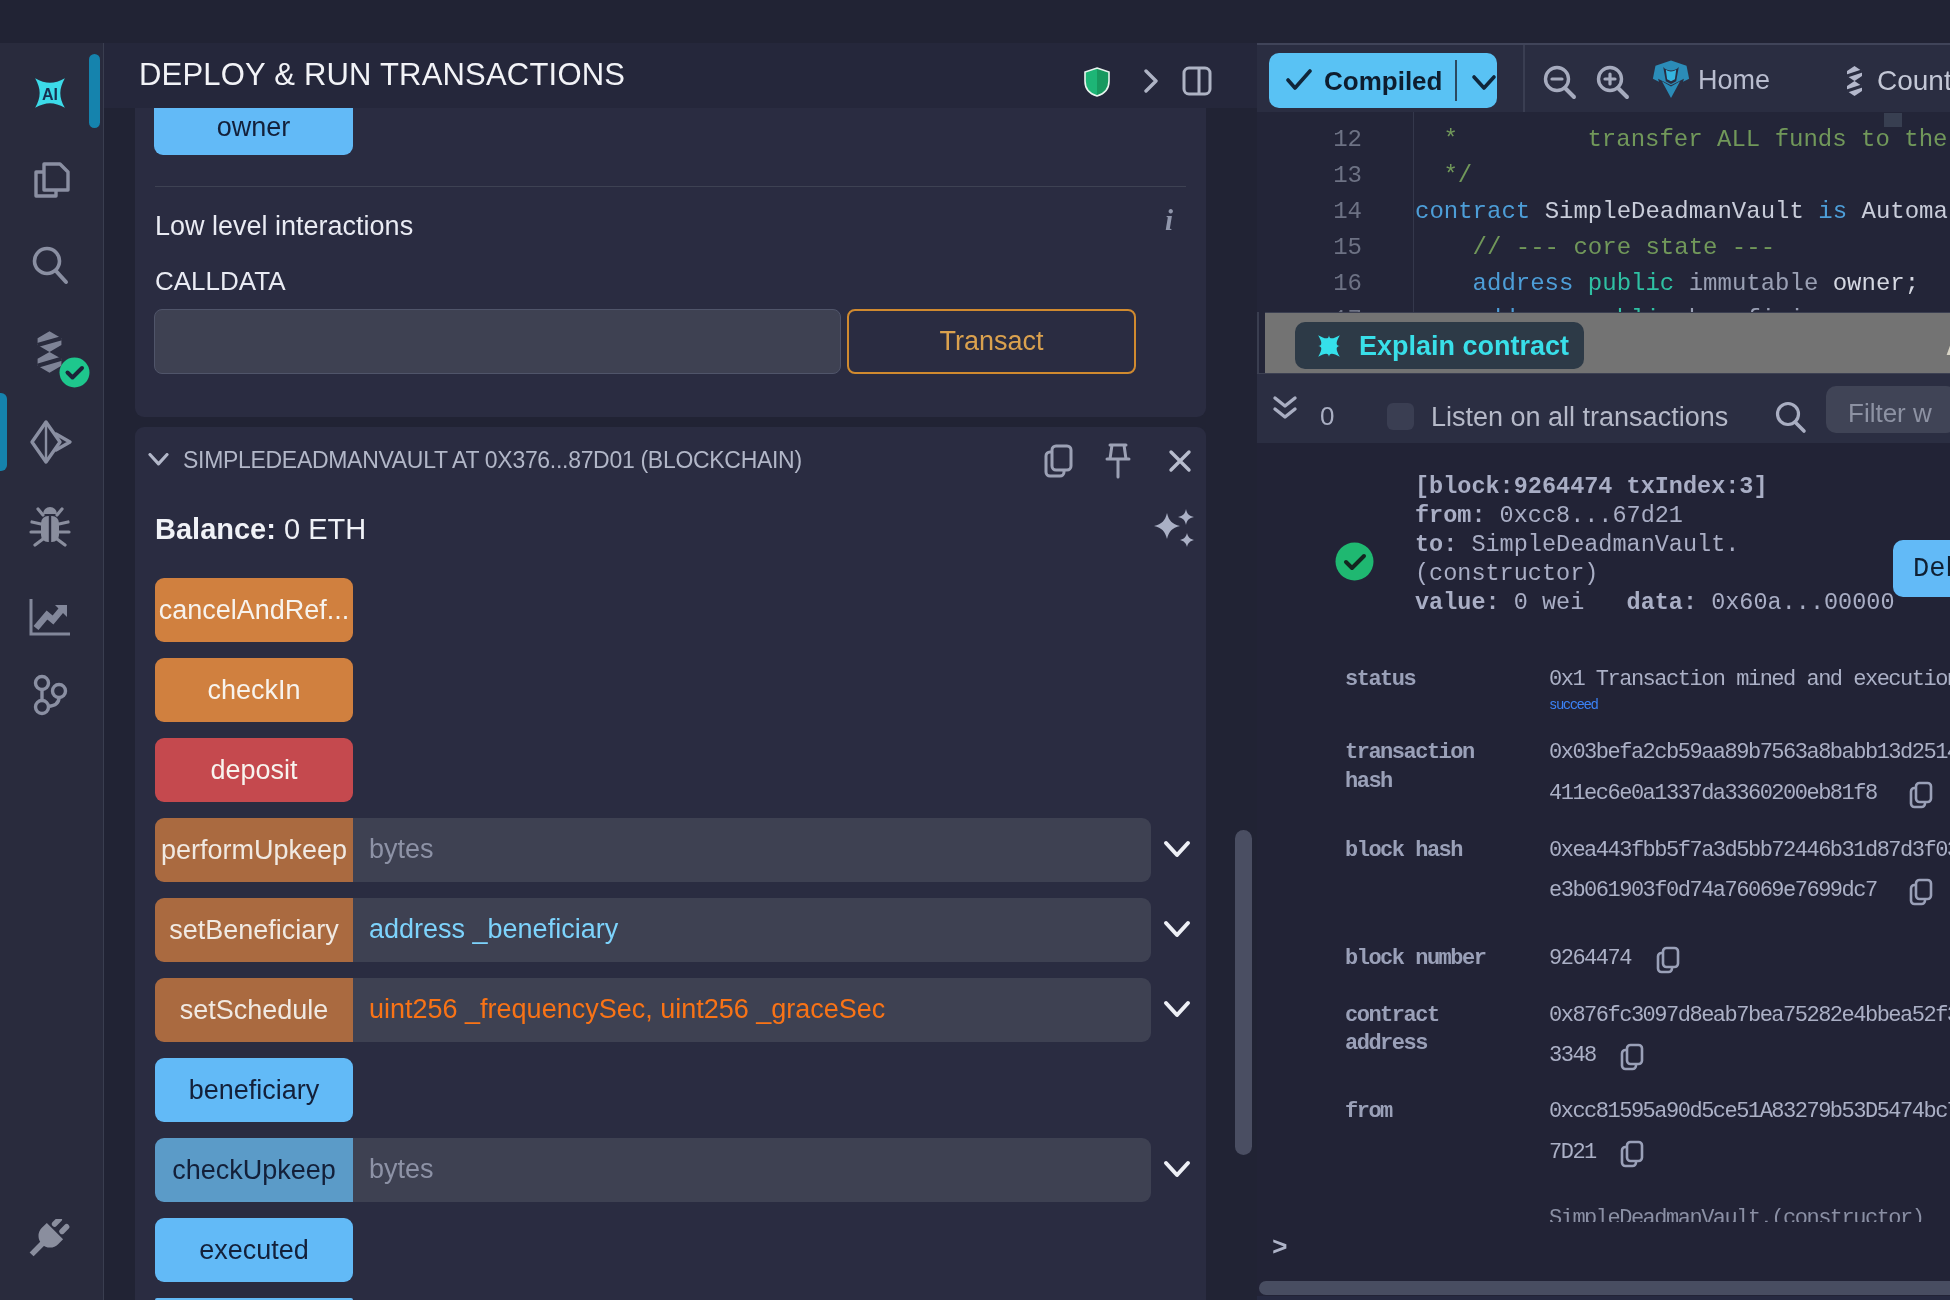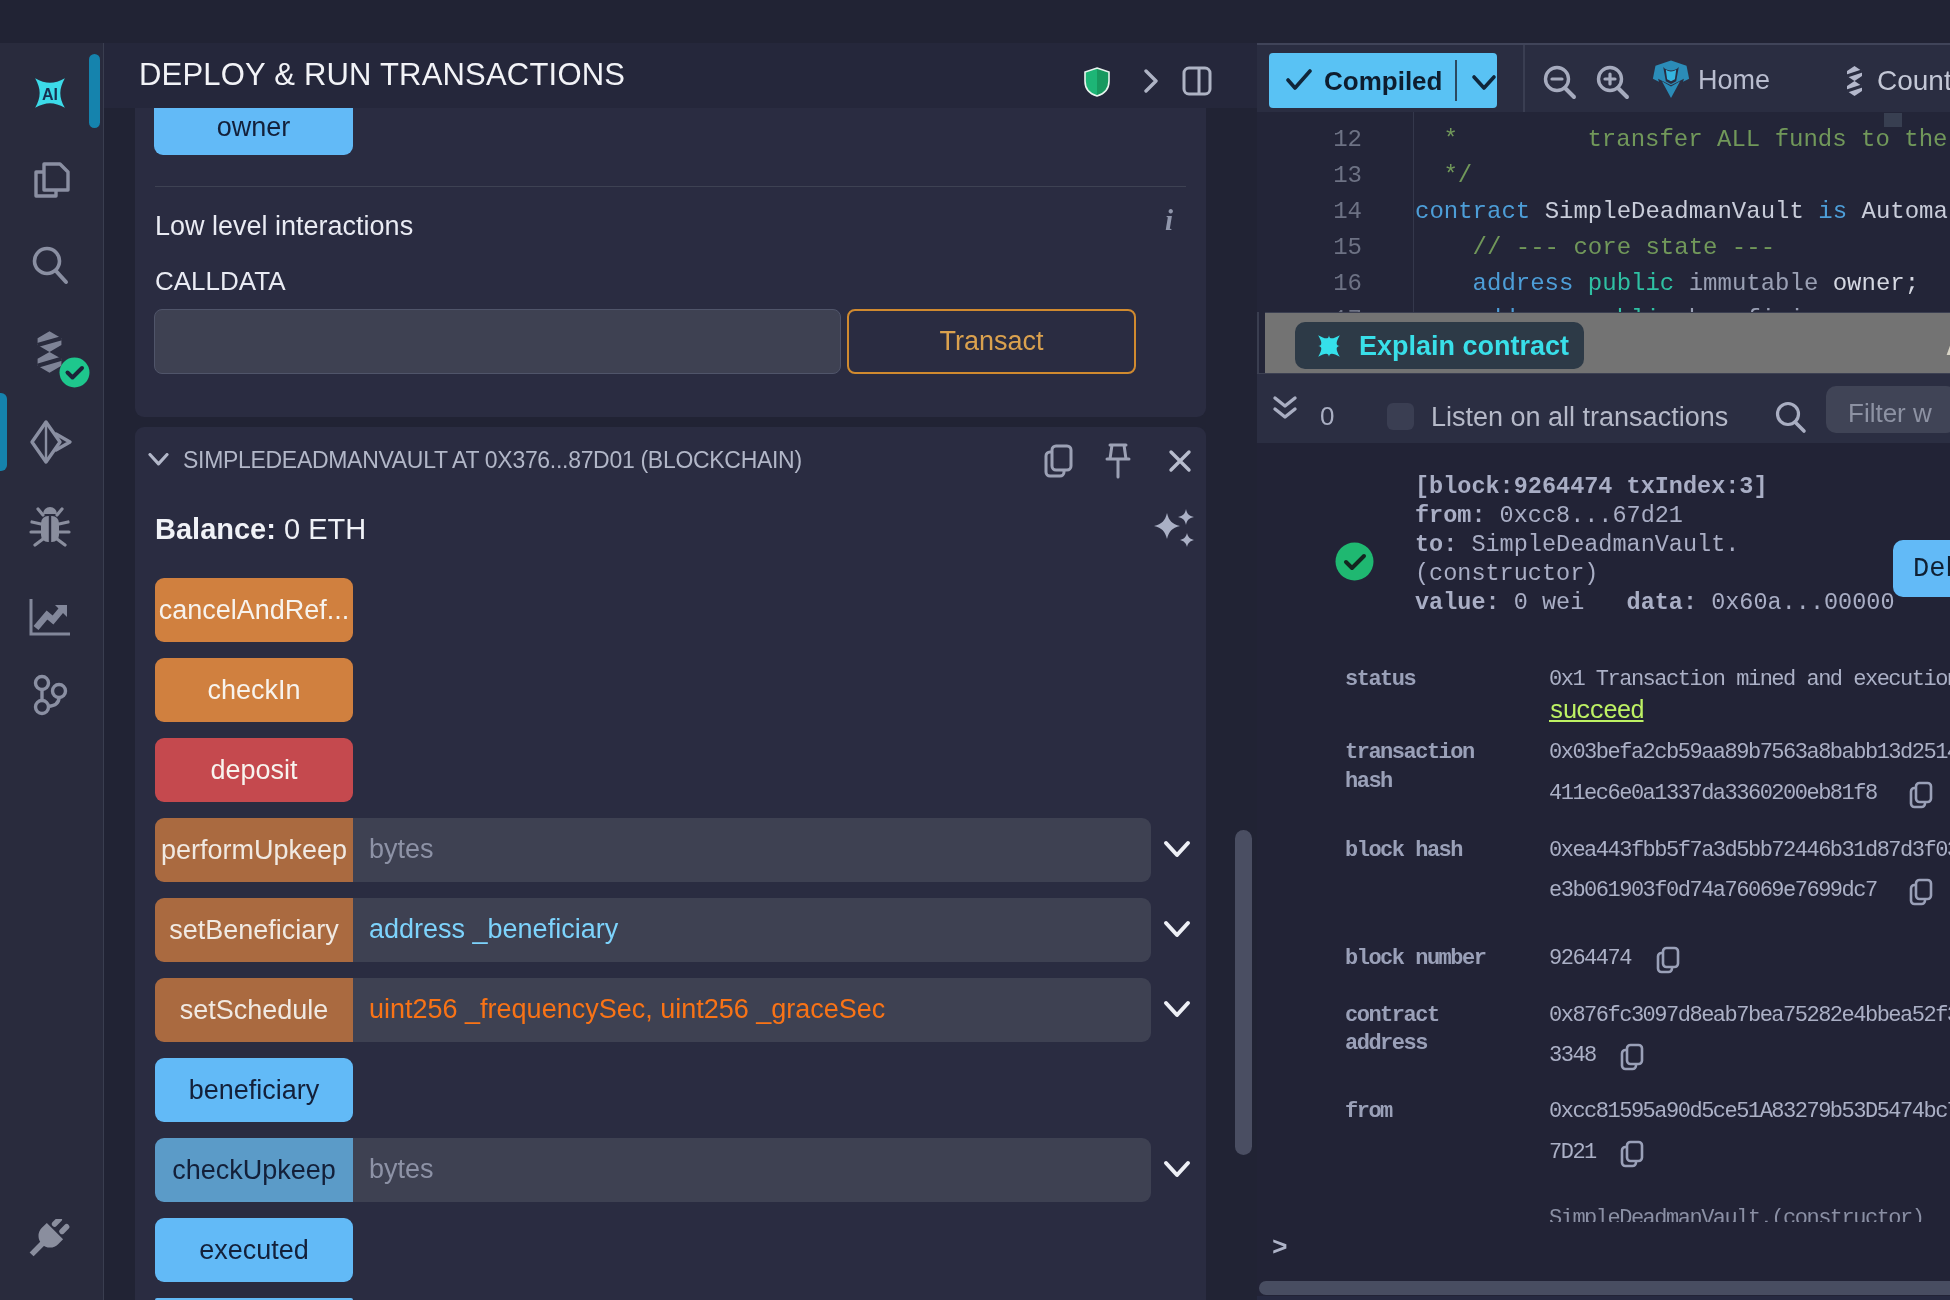--- a/index.html
+++ b/index.html
@@ -172,21 +172,21 @@
     <div class="abs" style="left:20px;top:871px;width:198px;height:2px;background:#62baf7;border-radius:2px 2px 0 0;"></div>
   </div>
   <div class="abs" style="left:1131px;top:787px;width:17px;height:325px;background:#4a4e62;border-radius:9px;"></div>
 </div>
 
 <div class="abs" style="left:1257px;top:43px;width:693px;height:1257px;background:#232538;overflow:hidden;">
 
   <div class="abs" style="left:0;top:0;width:2px;height:1257px;background:#3a3e50;"></div>
 
   <div class="abs" style="left:0;top:0;width:693px;height:69px;background:#2a2d41;border-top:2px solid #404459;">
-    <div class="abs" style="left:12px;top:8px;width:228px;height:55px;background:#59c2f4;border-radius:4px;">
+    <div class="abs" style="left:12px;top:8px;width:228px;height:55px;background:#59c2f4;border-radius:10px;">
       <svg class="abs" style="left:17px;top:16px;" width="26" height="22" viewBox="0 0 26 22">
             <path d="M2 11 L9 19 L24 2" stroke="#10263a" stroke-width="3.6" fill="none" stroke-linecap="round" stroke-linejoin="round"></path>
           </svg>
       <div class="abs" style="left:55px;top:13px;font-size:26px;font-weight:bold;color:#0e1d2e;">Compiled</div>
       <div class="abs" style="left:186px;top:7px;width:2px;height:41px;background:#2b4a61;"></div>
       <svg class="abs" style="left:202px;top:21px;" width="26" height="18" viewBox="0 0 26 18">
             <path d="M3 3 L13 14 L23 3" stroke="#10263a" stroke-width="3.6" fill="none" stroke-linecap="round" stroke-linejoin="round"></path>
           </svg>
     </div>
     <div class="abs" style="left:266px;top:0;width:2px;height:69px;background:#3a3e52;"></div>
@@ -266,21 +266,21 @@
     <div class="line" style="left:158px;top:30px;font-size:23.5px;color:#a9aec5;"><b>[block:9264474 txIndex:3]</b></div>
     <div class="line" style="left:158px;top:59px;font-size:23.5px;color:#a9aec5;"><b>from:</b> 0xcc8...67d21</div>
     <div class="line" style="left:158px;top:88px;font-size:23.5px;color:#a9aec5;"><b>to:</b> SimpleDeadmanVault.</div>
     <div class="line" style="left:158px;top:117px;font-size:23.5px;color:#a9aec5;">(constructor)</div>
     <div class="line" style="left:158px;top:146px;font-size:23.5px;color:#a9aec5;"><b>value:</b> 0 wei   <b>data:</b> 0x60a...00000</div>
     <div class="abs" style="left:636px;top:97px;width:70px;height:57px;background:#62baf7;border-radius:10px;">
       <div class="abs" style="left:20px;top:14px;font-size:27px;color:#0f2033;">Debug</div>
     </div>
     <div class="line" style="left:88px;top:224px;font-size:22px;letter-spacing:-1.5px;font-weight:bold;color:#9aa0b8;">status</div>
     <div class="line" style="left:292px;top:224px;font-size:22px;letter-spacing:-1.5px;color:#abb0c6;">0x1 Transaction mined and execution</div>
-    <div class="line" style="left:292px;top:254px;font-size:25px;letter-spacing:-1.5px;color:#bef264;text-decoration:underline;">succeed</div>
+    <div class="line" style="left:292px;top:254px;font-size:14px;letter-spacing:-1.5px;color:#3b82f6;">succeed</div>
     <div class="line" style="left:88px;top:297px;font-size:22px;letter-spacing:-1.5px;font-weight:bold;color:#9aa0b8;">transaction</div>
     <div class="line" style="left:88px;top:326px;font-size:22px;letter-spacing:-1.5px;font-weight:bold;color:#9aa0b8;">hash</div>
     <div class="line" style="left:292px;top:297px;font-size:22px;letter-spacing:-1.5px;color:#abb0c6;">0x03befa2cb59aa89b7563a8babb13d2514</div>
     <div class="line" style="left:292px;top:338px;font-size:22px;letter-spacing:-1.5px;color:#abb0c6;">411ec6e0a1337da3360200eb81f8</div>
     <svg class="abs" style="left:651px;top:338px;" width="26" height="28" viewBox="0 0 26 28">
       <rect x="8" y="2" width="15" height="19" rx="3.5" fill="none" stroke="#9aa0b8" stroke-width="2.6"></rect>
       <path d="M17 21 v1.5 a3.5 3.5 0 0 1 -3.5 3.5 h-7 a3.5 3.5 0 0 1 -3.5 -3.5 v-12 a3.5 3.5 0 0 1 3.5 -3.5 h1.5" fill="none" stroke="#9aa0b8" stroke-width="2.6"></path>
     </svg>
     <div class="line" style="left:88px;top:395px;font-size:22px;letter-spacing:-1.5px;font-weight:bold;color:#9aa0b8;">block hash</div>
     <div class="line" style="left:292px;top:395px;font-size:22px;letter-spacing:-1.5px;color:#abb0c6;">0xea443fbb5f7a3d5bb72446b31d87d3f03</div>

